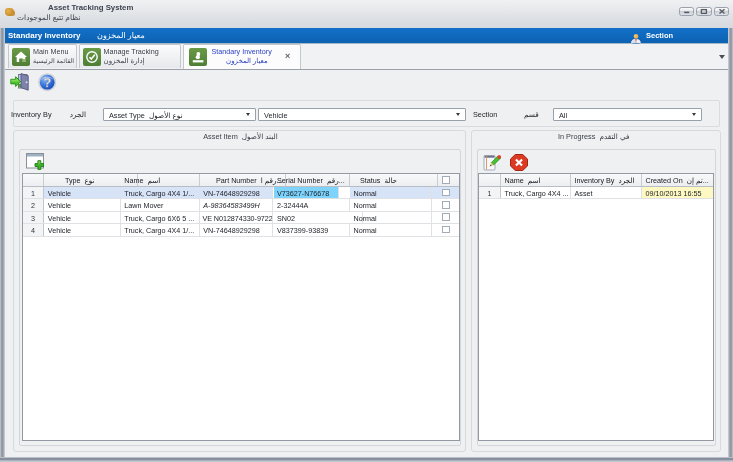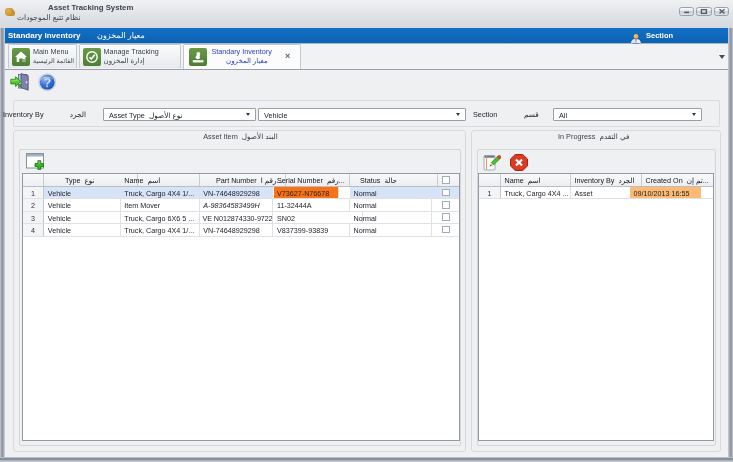--- a/index.html
+++ b/index.html
@@ -142,21 +142,21 @@
         </radialGradient>
       </defs>
       <circle cx="10.2" cy="9.2" r="9" fill="#ced1d6"></circle>
       <circle cx="10.2" cy="9.2" r="7.4" fill="url(#hg)"></circle>
       <path d="M3.6 7.2 A7.2 5.4 0 0 1 16.8 7.0 A9 7 0 0 0 3.6 7.2" fill="#ffffff" opacity="0.45"></path>
       <text x="10.3" y="13.6" text-anchor="middle" font-family="Liberation Sans" font-size="12.5" font-weight="bold" fill="#e8e9ee" stroke="#9a9da8" stroke-width="0.35">?</text>
     </svg>
   </div>
 
   <div class="abs" id="filterbox"></div>
-  <div class="abs lbl" style="left:3px;top:110px;">Inventory By</div>
+  <div class="abs lbl" style="left:11px;top:110px;">Inventory By</div>
   <div class="abs lbl" style="left:69.8px;top:110px;">الجرد</div>
   <div class="abs combo" style="left:102.9px;width:153.5px;">
     <span class="ct">Asset Type&nbsp;&nbsp;نوع الأصول</span>
     <span class="carrow"></span>
   </div>
   <div class="abs combo" style="left:258px;width:208px;">
     <span class="ct">Vehicle</span>
     <span class="carrow"></span>
   </div>
   <div class="abs lbl" style="left:473px;top:110px;">Section</div>
@@ -212,32 +212,32 @@
       <div class="hcell" style="left:334px;width:81.5px;">Status&nbsp;&nbsp;حالة</div>
       <div class="hcell" style="left:409px;width:27px;border-right:none;">
         <span class="cb" style="left:10.5px;top:2px;"></span>
       </div>
     </div>
   <div class="grow" style="left: 0px; top: 13px; width: 436px;">
       <div class="cell rh" style="left:0px;width:21.8px;">1</div>
       <div class="cell" style="left:21.8px;width:76.5px;background:#d7e3f7;">Vehicle</div>
       <div class="cell" style="left:98.3px;width:79px;background:#d7e3f7;">Truck, Cargo 4X4 1/...</div>
       <div class="cell" style="left:177.3px;width:73.7px;background:#d7e3f7;">VN-74648929298</div>
-      <div class="cell" style="left:251px;width:65px;background:#f97316;">V73627-N76678</div>
+      <div class="cell" style="left:251px;width:65px;background:#7dd3fc;">V73627-N76678</div>
       <div class="cell" style="left:327.5px;width:81.5px;background:#d7e3f7;">Normal</div>
       <div class="cell" style="left:409px;width:27px;background:#d7e3f7;border-right:none;">
         <span class="cb" style="left:10.5px;top:1.6px;"></span>
       </div>
     </div>
     <div class="grow" style="left: 0px; top: 25.4px; width: 436px;">
       <div class="cell rh" style="left:0px;width:21.8px;">2</div>
       <div class="cell" style="left:21.8px;width:76.5px;">Vehicle</div>
-      <div class="cell" style="left:98.3px;width:79px;">Item Mover</div>
+      <div class="cell" style="left:98.3px;width:79px;">Lawn Mover</div>
       <div class="cell" style="left:177.3px;width:73.7px;font-style:italic;">A-98364583499H</div>
-      <div class="cell" style="left:251px;width:76.5px;">11-32444A</div>
+      <div class="cell" style="left:251px;width:76.5px;">2-32444A</div>
       <div class="cell" style="left:327.5px;width:81.5px;">Normal</div>
       <div class="cell" style="left:409px;width:27px;border-right:none;">
         <span class="cb" style="left:10.5px;top:1.6px;"></span>
       </div>
     </div>
     <div class="grow" style="left: 0px; top: 37.8px; width: 436px;">
       <div class="cell rh" style="left:0px;width:21.8px;">3</div>
       <div class="cell" style="left:21.8px;width:76.5px;">Vehicle</div>
       <div class="cell" style="left:98.3px;width:79px;">Truck, Cargo 6X6 5 ...</div>
       <div class="cell" style="left:177.3px;width:73.7px;padding-left:2.6px;letter-spacing:-0.045px;">VE N012874330-9722</div>
@@ -264,15 +264,15 @@
     <div class="ghead">
       <div class="hcell" style="left:0;width:22px;"></div>
       <div class="hcell" style="left:22px;width:70px;">Name&nbsp;&nbsp;اسم</div>
       <div class="hcell" style="left:92px;width:71px;">Inventory By&nbsp;&nbsp;الجرد</div>
       <div class="hcell" style="left:163px;width:71px;border-right:none;">Created On&nbsp;&nbsp;تم إن...</div>
     </div>
   <div class="grow" style="left: 0px; top: 13px; width: 234px;">
       <div class="cell rh" style="left:0px;width:22px;">1</div>
       <div class="cell" style="left:22px;width:70px;">Truck, Cargo 4X4 ...</div>
       <div class="cell" style="left:92px;width:71px;">Asset</div>
-      <div class="cell" style="left:151px;width:71px;background:#fdba74;border-right:none;">09/10/2013 16:55</div>
+      <div class="cell" style="left:163px;width:71px;background:#fef9c3;border-right:none;">09/10/2013 16:55</div>
     </div>
   </div>
 
 </body></html>

